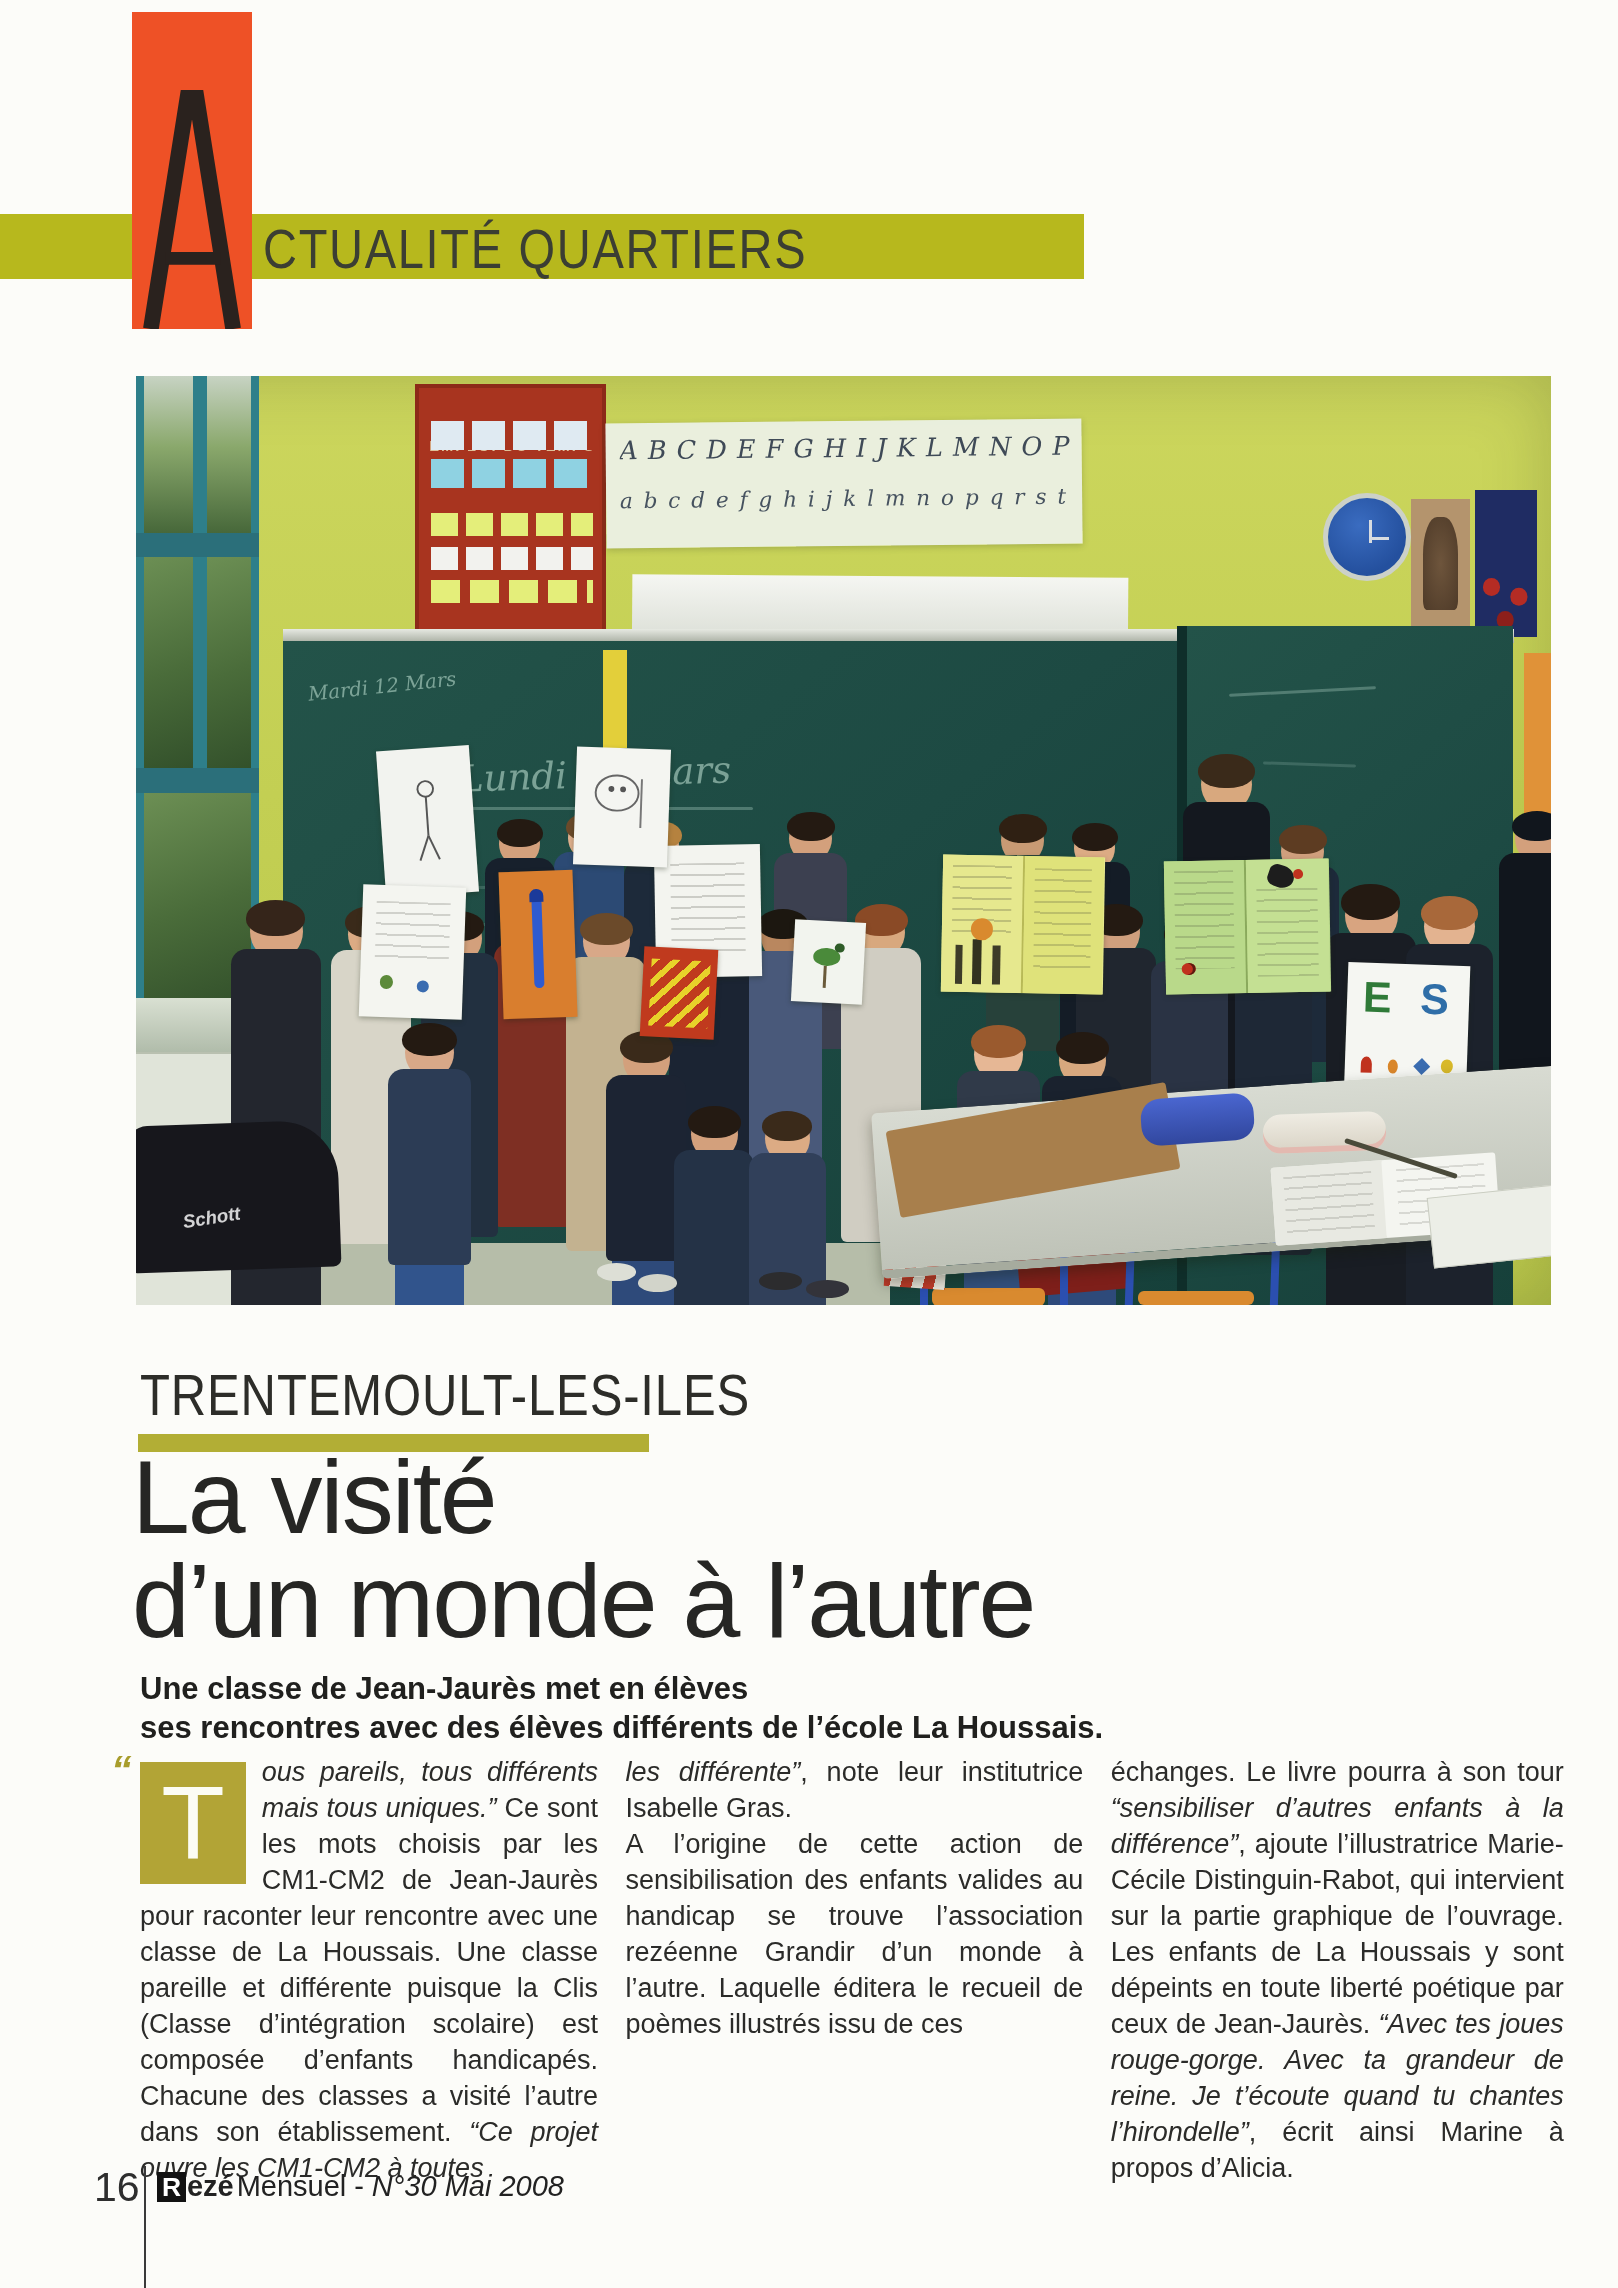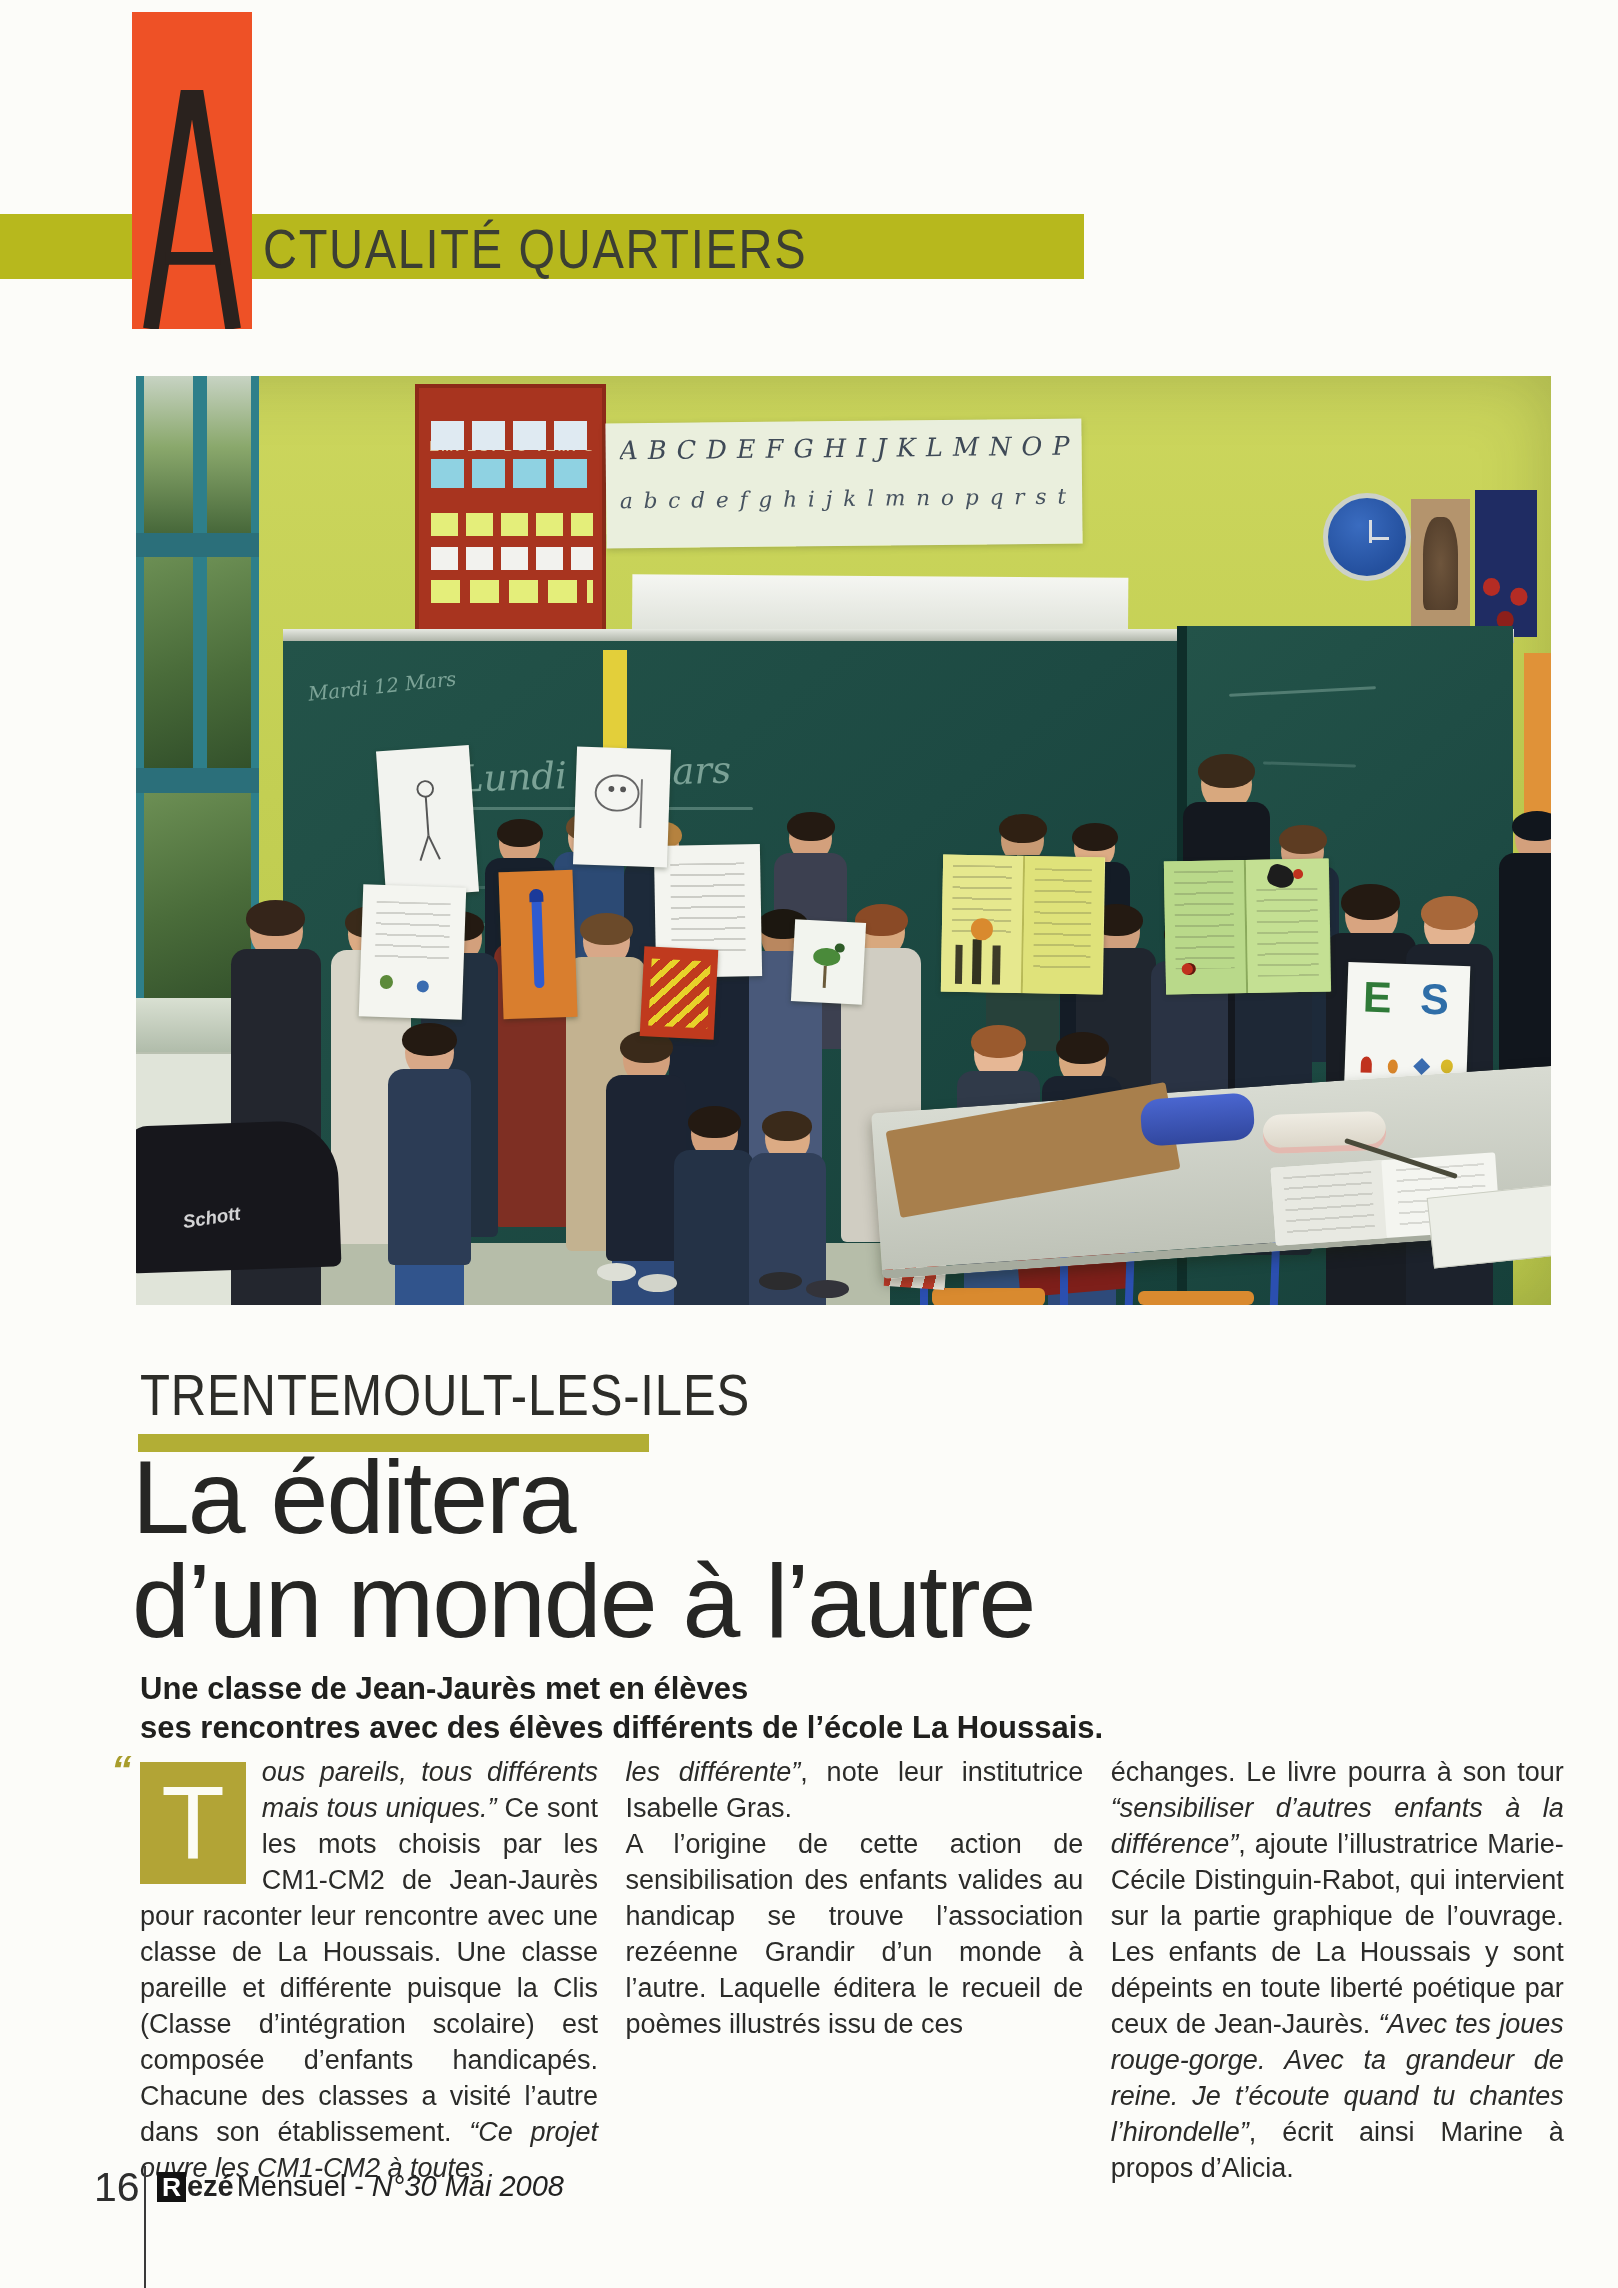--- a/index.html
+++ b/index.html
@@ -416,21 +416,21 @@
     <div style="left:461px;top:887px;width:39px;height:17.6px;background:#dddfd6;border-radius:50%;z-index:1500;"></div>
     <div style="left:502px;top:898px;width:39px;height:17.6px;background:#d2d4ca;border-radius:50%;z-index:1500;"></div>
     <div style="left:623px;top:896px;width:43px;height:17.6px;background:#2c2c2e;border-radius:50%;z-index:1500;"></div>
     <div style="left:670px;top:904px;width:43px;height:17.6px;background:#33333a;border-radius:50%;z-index:1500;"></div>
   </div>
 
 
   <div class="kicker">TRENTEMOULT-LES-ILES</div>
   <div class="kicker-bar"></div>
   <h1 class="title" style="margin:0;">
-    <span>La éditera</span><br>
+    <span>La visité</span><br>
     <span>d’un monde à l’autre</span>
   </h1>
   <div class="standfirst">
     <span>Une classe de Jean-Jaurès met en élèves</span><br>
     <span>ses rencontres avec des élèves différents de l’école La Houssais.</span>
   </div>
 
   <div class="cols">
     <div class="col col1">
       <span class="openq">“</span>

